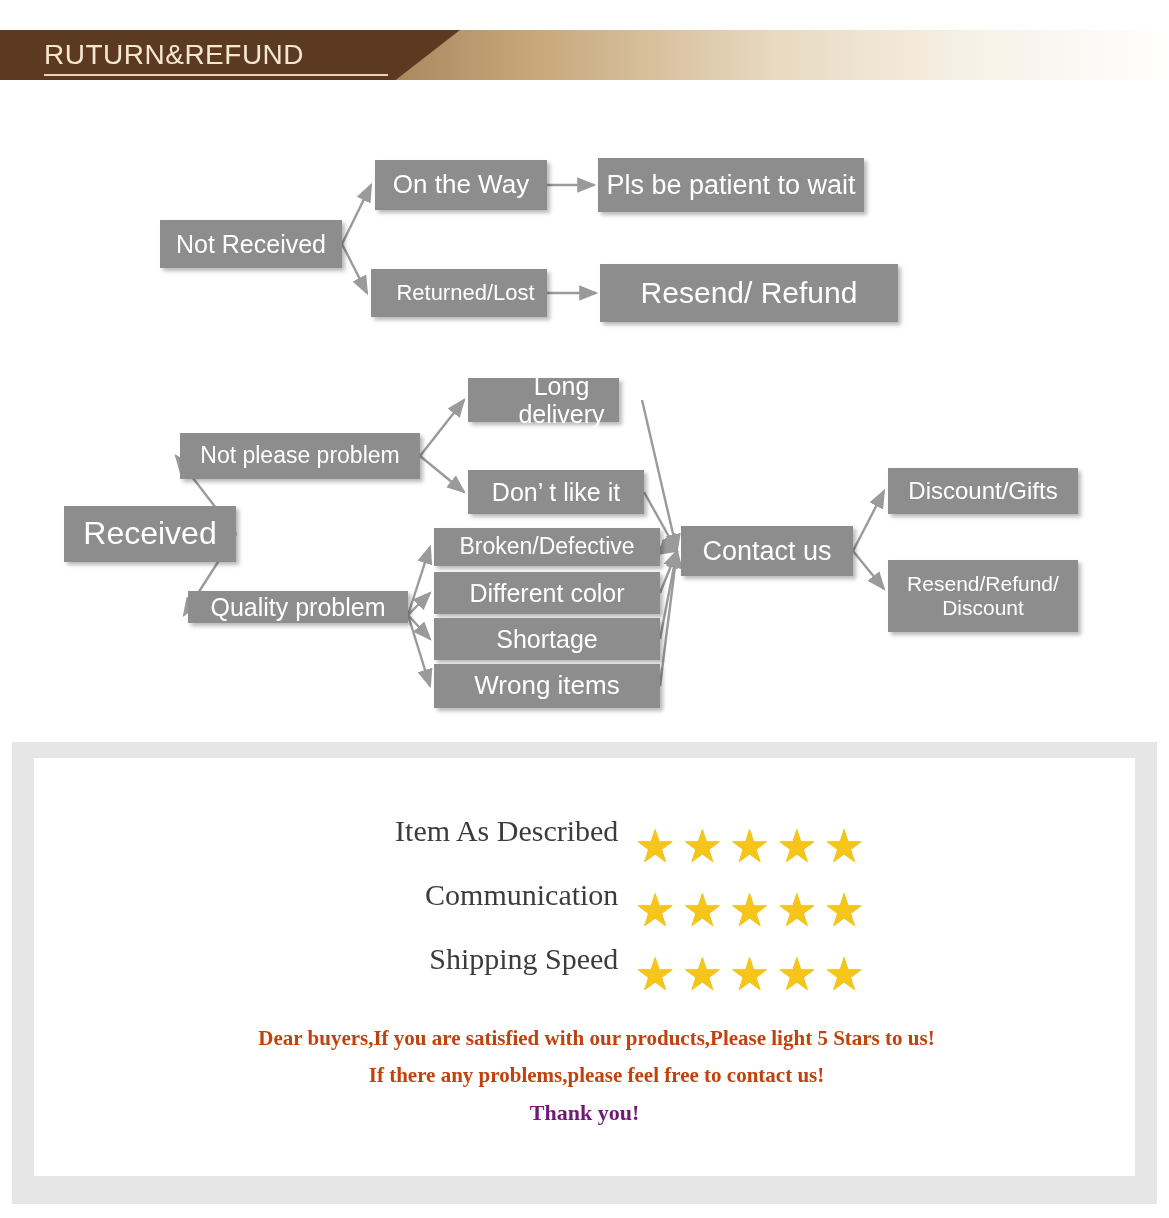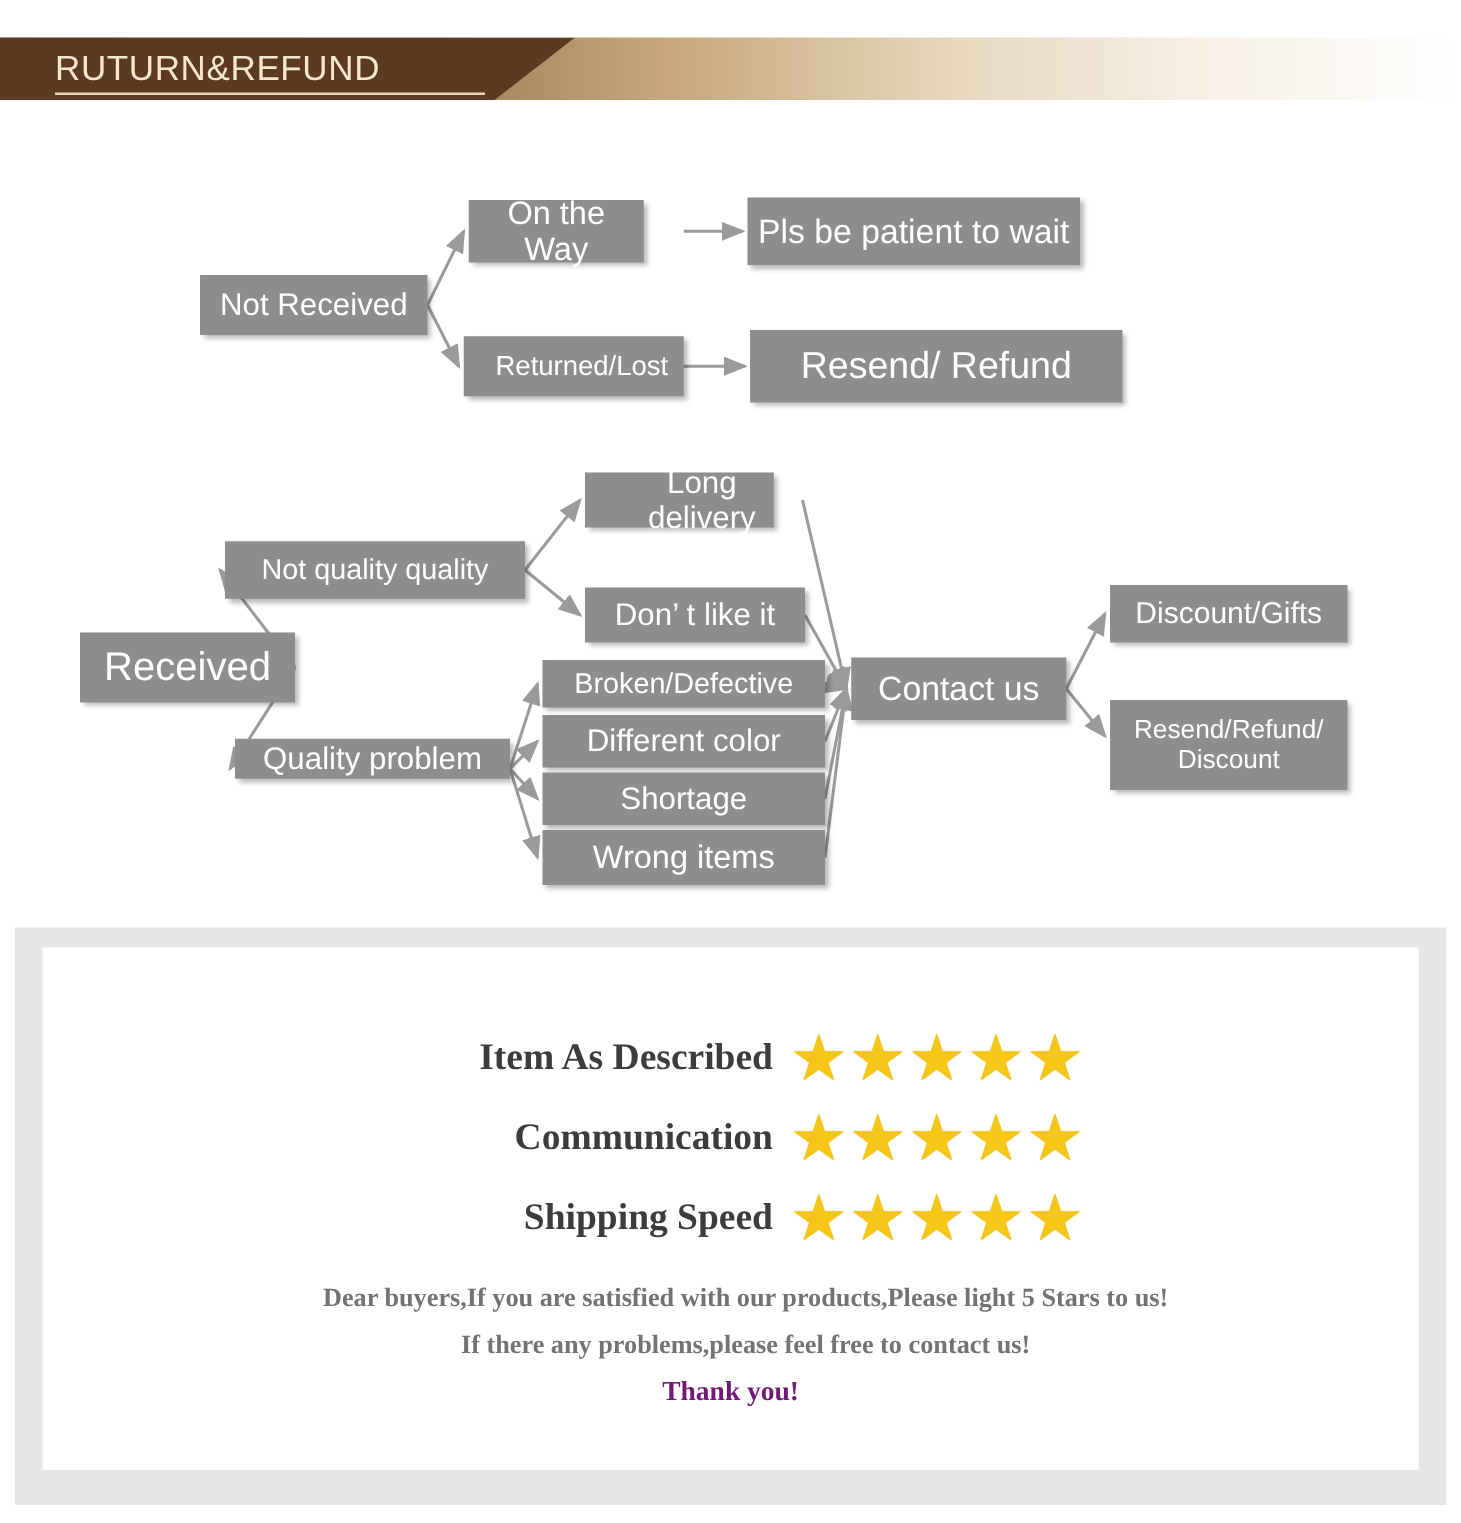--- a/index.html
+++ b/index.html
@@ -113,24 +113,22 @@
     box-sizing: border-box;
   }
   .ratings {
     position: absolute;
     left: 0;
     top: 56px;
     width: 1101px;
   }
   .rating-row {
     display: flex;
-    align-items: center;
     justify-content: center;
     height: 64px;
-    font-weight: bold;
   }
   .rating-label {
     font-family: "Liberation Serif", serif;
     font-size: 30px;
     color: #3c3c3c;
     width: 330px;
     text-align: right;
     padding-right: 16px;
     box-sizing: border-box;
     white-space: nowrap;
@@ -149,21 +147,21 @@
   .notes {
     position: absolute;
     left: 0;
     top: 268px;
     width: 1101px;
     text-align: center;
     font-family: "Liberation Serif", serif;
   }
   .note-line {
     font-size: 21px;
-    color: #737373;
+    color: #c2410c;
     font-weight: bold;
     margin-bottom: 12px;
     white-space: nowrap;
     padding-left: 24px;
   }
   .thanks {
     font-size: 22px;
     color: #701a75;
     font-weight: bold;
     margin-top: 8px;
@@ -203,26 +201,26 @@
         <line x1="644" y1="392" x2="677" y2="451" stroke="#9a9a9a" stroke-width="2.4" marker-end="url(#ah)"></line>
         <line x1="660" y1="447" x2="677" y2="451" stroke="#9a9a9a" stroke-width="2.4" marker-end="url(#ah)"></line>
         <line x1="660" y1="493" x2="677" y2="451" stroke="#9a9a9a" stroke-width="2.4" marker-end="url(#ah)"></line>
         <line x1="660" y1="539" x2="677" y2="451" stroke="#9a9a9a" stroke-width="2.4" marker-end="url(#ah)"></line>
         <line x1="660" y1="586" x2="677" y2="451" stroke="#9a9a9a" stroke-width="2.4" marker-end="url(#ah)"></line>
         <line x1="853" y1="451" x2="884" y2="391" stroke="#9a9a9a" stroke-width="2.4" marker-end="url(#ah)"></line>
         <line x1="853" y1="451" x2="884" y2="489" stroke="#9a9a9a" stroke-width="2.4" marker-end="url(#ah)"></line>
       </g>
   </svg>
 <div class="node" style="left: 160px; top: 120px; width: 182px; height: 48px; font-size: 25px;"><span>Not Received</span></div>
-    <div class="node" style="left: 375px; top: 60px; width: 140px; height: 50px; font-size: 26px; justify-content: center;"><span>On the Way</span></div>
+    <div class="node" style="left: 375px; top: 60px; width: 172px; height: 50px; font-size: 26px; justify-content: center;"><span>On the Way</span></div>
     <div class="node" style="left: 598px; top: 58px; width: 266px; height: 54px; font-size: 27px;"><span>Pls be patient to wait</span></div>
     <div class="node" style="left: 371px; top: 169px; width: 176px; height: 48px; font-size: 22px; padding-left: 21px;"><span>Returned/Lost</span></div>
     <div class="node" style="left: 600px; top: 164px; width: 298px; height: 58px; font-size: 30px;"><span>Resend/ Refund</span></div>
     <div class="node" style="left: 64px; top: 406px; width: 172px; height: 56px; font-size: 32px;"><span>Received</span></div>
-    <div class="node" style="left: 180px; top: 333px; width: 240px; height: 46px; font-size: 23px;"><span>Not quality quality</span></div>
+    <div class="node" style="left: 180px; top: 333px; width: 240px; height: 46px; font-size: 23px;"><span>Not please problem</span></div>
     <div class="node" style="left: 188px; top: 491px; width: 220px; height: 32px; font-size: 25px;"><span>Quality problem</span></div>
     <div class="node" style="left: 468px; top: 278px; width: 151px; height: 44px; font-size: 25px; padding-left: 44px;"><span>Long delivery</span></div>
     <div class="node" style="left: 468px; top: 370px; width: 176px; height: 44px; font-size: 25px;"><span>Don’ t like it</span></div>
     <div class="node" style="left: 434px; top: 428px; width: 226px; height: 38px; font-size: 23px;"><span>Broken/Defective</span></div>
     <div class="node" style="left: 434px; top: 472px; width: 226px; height: 42px; font-size: 25px;"><span>Different color</span></div>
     <div class="node" style="left: 434px; top: 518px; width: 226px; height: 42px; font-size: 25px;"><span>Shortage</span></div>
     <div class="node" style="left: 434px; top: 564px; width: 226px; height: 44px; font-size: 26px;"><span>Wrong items</span></div>
     <div class="node" style="left: 681px; top: 426px; width: 172px; height: 50px; font-size: 27px;"><span>Contact us</span></div>
     <div class="node" style="left: 888px; top: 368px; width: 190px; height: 46px; font-size: 24px;"><span>Discount/Gifts</span></div>
     <div class="node" style="left: 888px; top: 460px; width: 190px; height: 72px; font-size: 21px;"><span>Resend/Refund/

